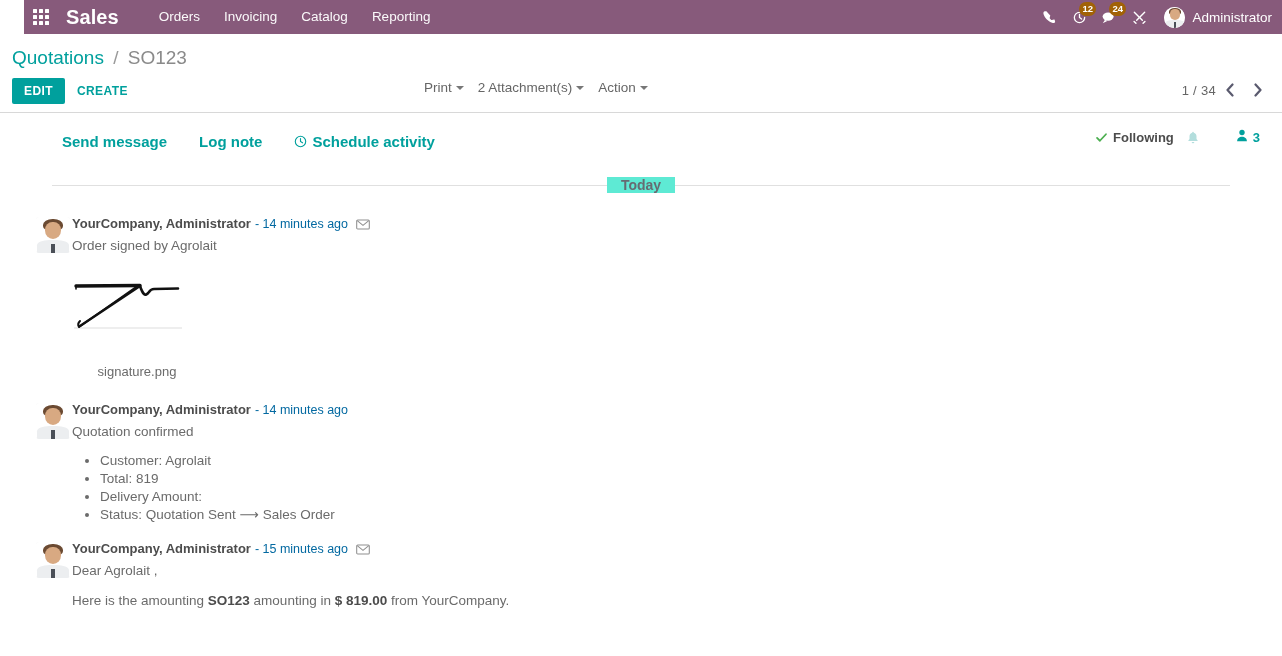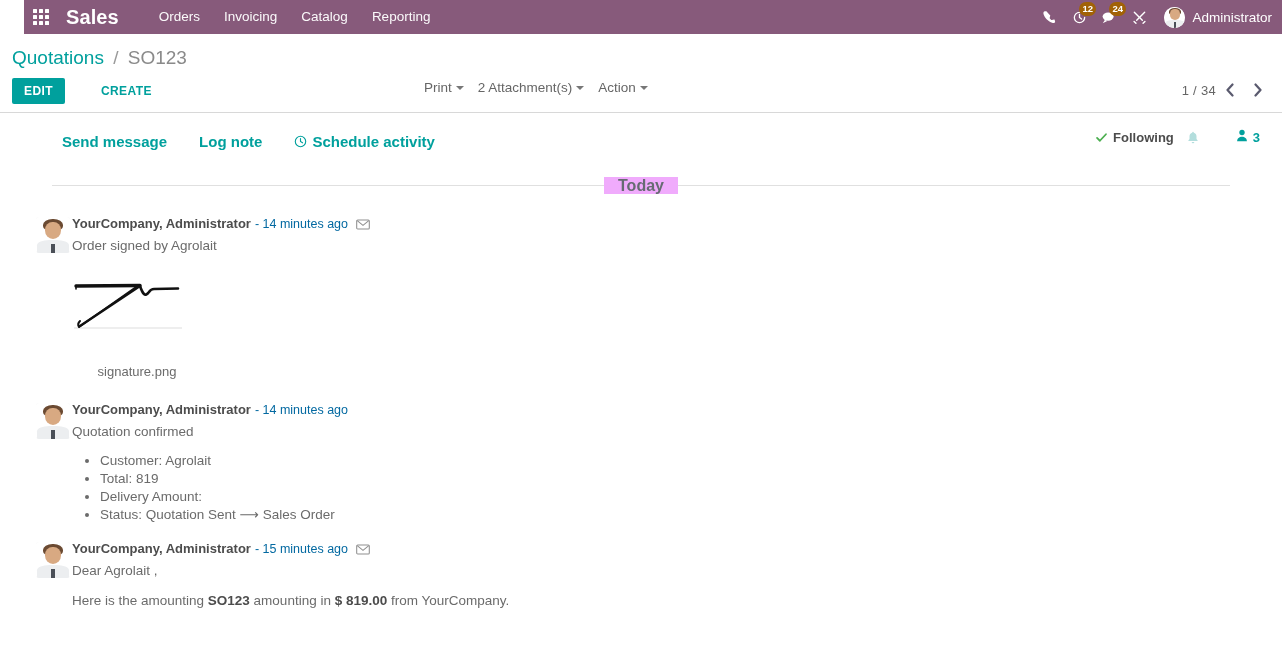--- a/index.html
+++ b/index.html
@@ -151,21 +151,21 @@
     cursor: pointer;
     line-height: 14px;
   }
   .btn-create {
     color: #00A09D;
     background: transparent;
     border: none;
     font-size: 12px;
     font-weight: bold;
     letter-spacing: 0.4px;
-    margin-left: 28px;
+    margin-left: 4px;
     padding: 6px 8px;
     cursor: pointer;
     line-height: 14px;
     font-family: "Liberation Sans", sans-serif;
   }
 
   .cp-dropdowns {
     position: absolute;
     left: 424px;
     top: 46px;
@@ -270,23 +270,23 @@
     height: 16px;
   }
   .date-sep:before {
     content: "";
     position: absolute;
     left: 0; right: 0; top: 50%;
     border-top: 1px solid #e0e0e0;
   }
   .date-sep span {
     position: relative;
-    background: #f0abfc;
+    background: #5eead4;
     padding: 0 14px;
-    font-size: 16px;
+    font-size: 14px;
     font-weight: bold;
     color: #666b72;
   }
 
   
   .msg {
     display: flex;
     padding: 0 0 0 60px;
     position: relative;
     margin-bottom: 16px;

